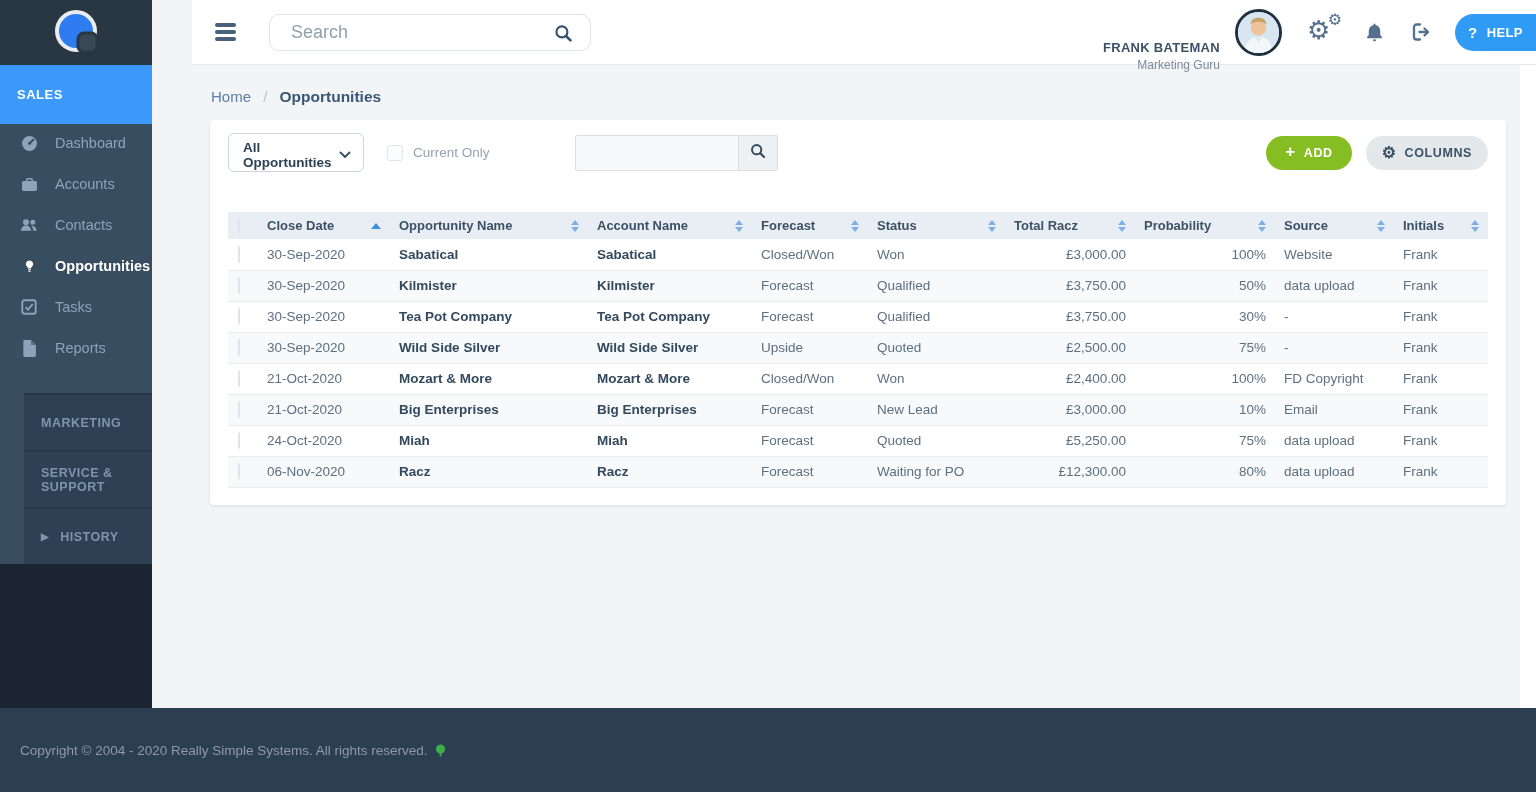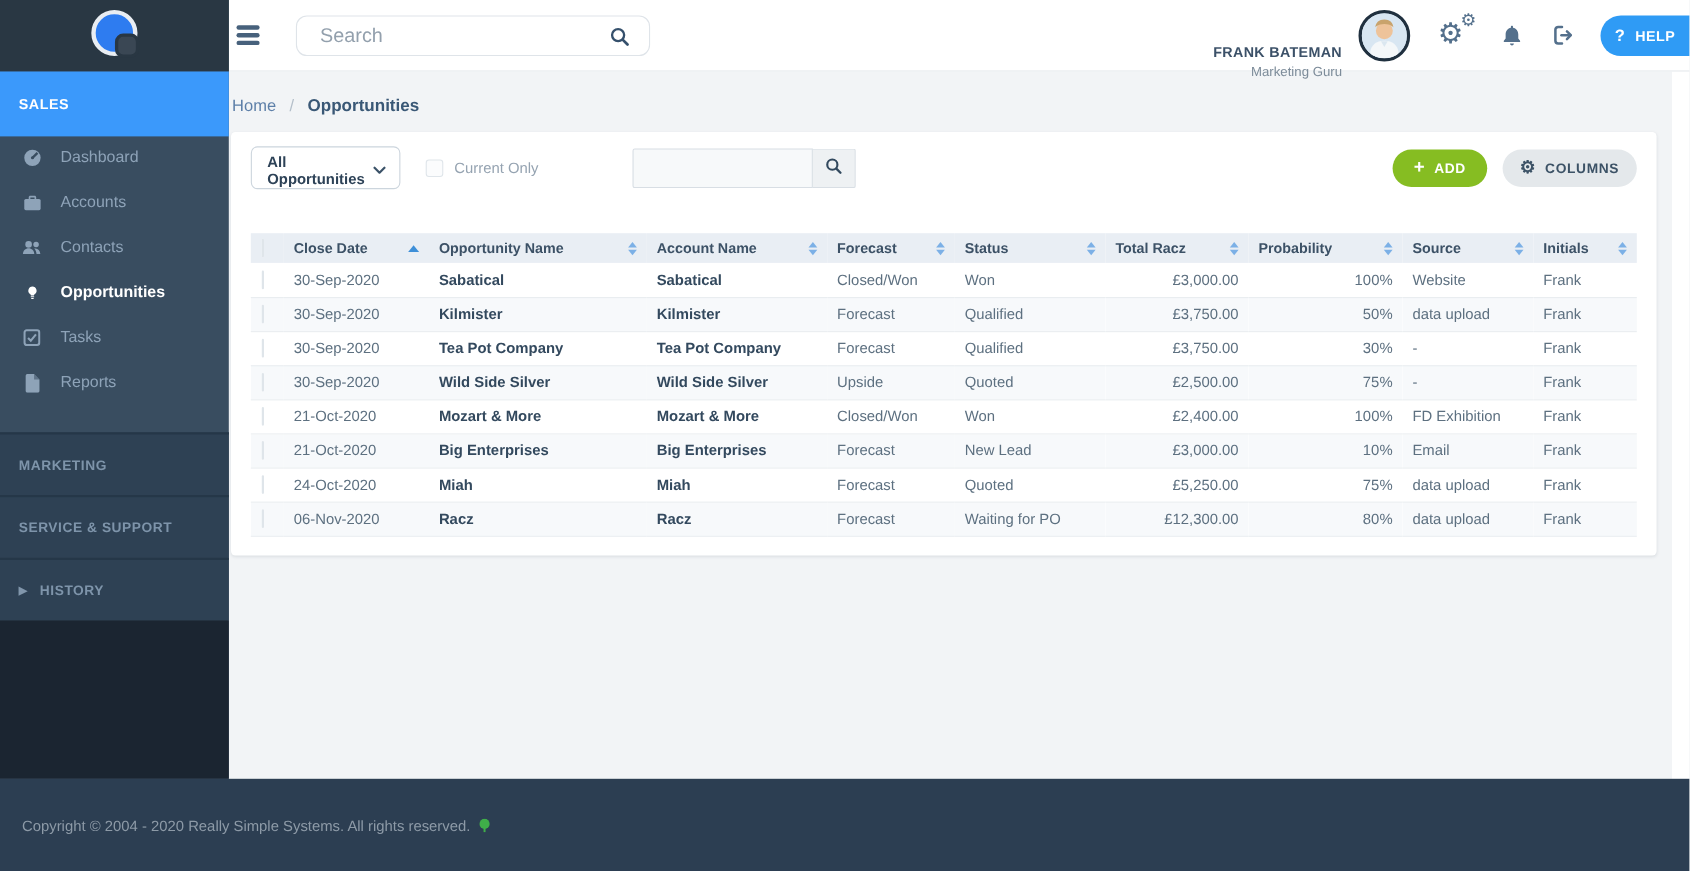--- a/index.html
+++ b/index.html
@@ -1,28 +1,28 @@
 <!DOCTYPE html>
 <html style="--accent-blue: #3b99fb; --help-blue: #2f9bf5; --add-green: #86bd22; --footer-green: #3fae49; --sidebar-dark: #293743; --sidebar-mid: #394d60; --footer-bg: #2c3e52;"><head>
 <meta charset="utf-8">
 <style>
   * { margin:0; padding:0; box-sizing:border-box; }
   html,body { width:1536px; height:792px; overflow:hidden; }
   body { font-family:"Liberation Sans", sans-serif; background:#f2f4f6; position:relative; }
 
   
-  .sidebar { position:absolute; left:0; top:0; width:208px; height:708px; background:#394d60; display:flex; flex-direction:column; z-index:3; }
+  .sidebar { position:absolute; left:0; top:0; width:152px; height:708px; background:#394d60; display:flex; flex-direction:column; z-index:3; }
   .logo-area { height:65px; background:#293743; display:flex; align-items:center; justify-content:center; flex:none; }
   .module-active { height:59px; background:var(--accent-blue,#3b99fb); color:#fff; font-weight:bold; font-size:13px; letter-spacing:.5px; display:flex; align-items:center; padding-left:17px; flex:none; cursor:pointer; }
   .nav { padding:11px 0 12px; flex:none; }
   .nav-item { height:41px; display:flex; align-items:flex-start; padding-left:17px; color:#8ea3b8; font-size:14.5px; cursor:pointer; }
   .nav-item.active { color:#ffffff; font-weight:bold; }
   .nav-icon { width:24px; margin-right:14px; display:flex; justify-content:center; align-items:center; }
   .nav-icon svg { display:block; }
-  .section { height:57px; background:#2e4154; border-top:2px solid #253748; display:flex; align-items:center; padding-left:17px; color:#7e94aa; font-weight:bold; font-size:12.5px; letter-spacing:.5px; cursor:pointer; flex:none; }
+  .section { height:57px; background:#2e4154; border-top:2px solid #253748; display:flex; align-items:center; padding-left:17px; color:#7e94aa; font-weight:bold; font-size:12.5px; letter-spacing:.5px; cursor:pointer; flex:none;margin-left:24px; }
   .section .caret { margin-right:11px; font-size:10px; color:#8196ab; }
   .sidebar-filler { flex:1; background:#1b2531; }
 
   
   .topbar { position:absolute; left:192px; top:0; width:1344px; height:65px; background:#fff; border-bottom:1px solid #e6eaed; display:flex; align-items:center; z-index:2; }
   .hamburger { margin-left:23px; cursor:pointer; }
   .hamburger div { width:21px; height:3.5px; background:#47617c; border-radius:2px; margin:3.5px 0; }
   .search-box { margin-left:33px; width:322px; height:37px; border:1px solid #dfe4e9; border-radius:10px; position:relative; background:#fff; }
   .search-box input { width:100%; height:100%; border:none; outline:none; background:transparent; padding:0 44px 0 21px; font-size:18px; color:#5c6f80; font-family:inherit; }
   .search-box input::placeholder { color:#93a0ad; }
@@ -419,21 +419,21 @@
             </tr>
             <tr>
               <td class="cb-cell"><span class="checkbox"></span></td>
               <td class="col-close_date">21-Oct-2020</td>
               <td class="col-opportunity_name">Mozart &amp; More</td>
               <td class="col-account_name">Mozart &amp; More</td>
               <td class="col-forecast">Closed/Won</td>
               <td class="col-status">Won</td>
               <td class="col-total_value">£2,400.00</td>
               <td class="col-probability">100%</td>
-              <td class="col-source">FD Exhibition</td>
+              <td class="col-source">FD Copyright</td>
               <td class="col-initials">Frank</td>
             </tr>
             <tr>
               <td class="cb-cell"><span class="checkbox"></span></td>
               <td class="col-close_date">21-Oct-2020</td>
               <td class="col-opportunity_name">Big Enterprises</td>
               <td class="col-account_name">Big Enterprises</td>
               <td class="col-forecast">Forecast</td>
               <td class="col-status">New Lead</td>
               <td class="col-total_value">£3,000.00</td>

